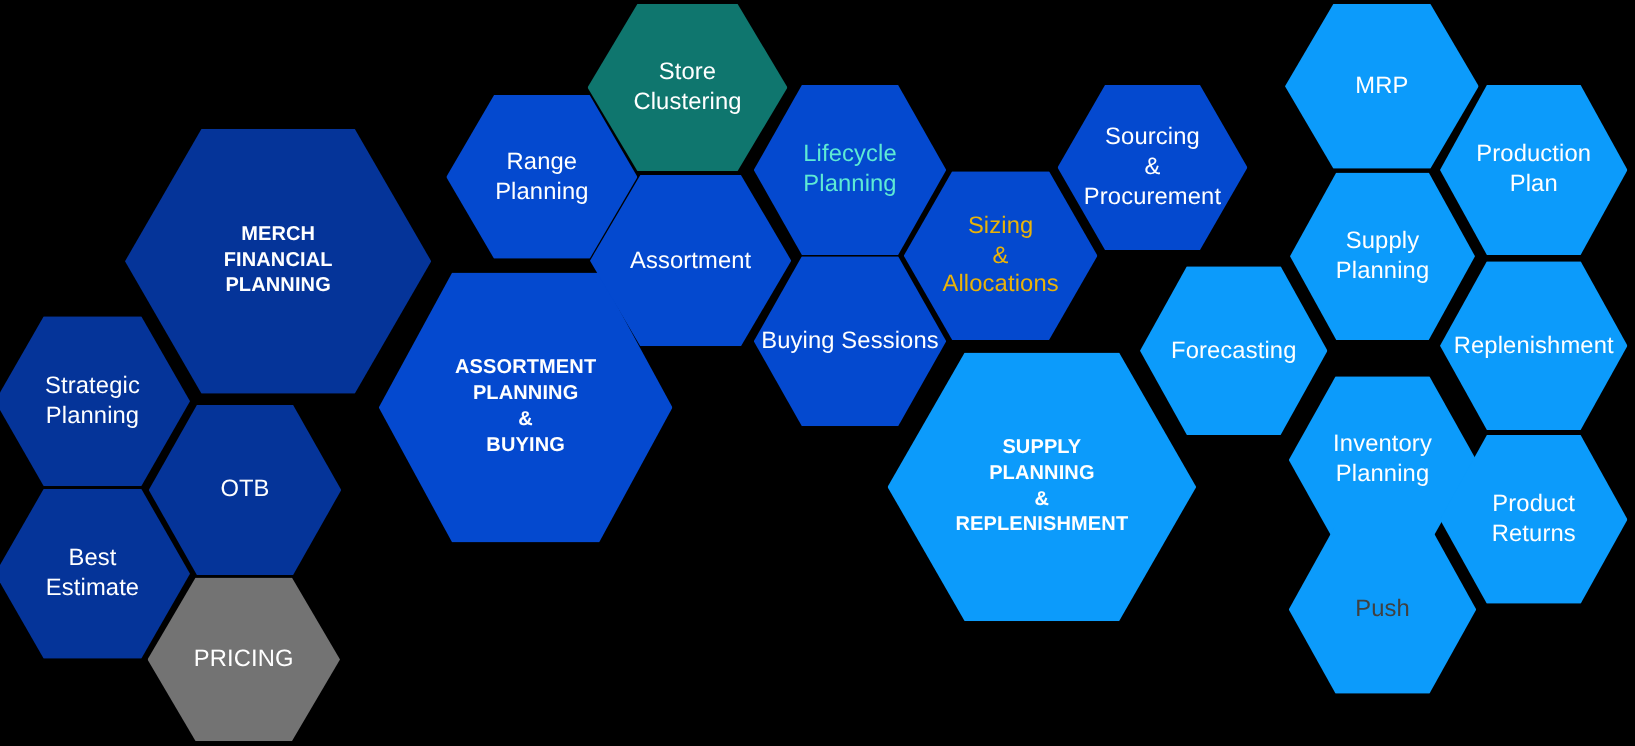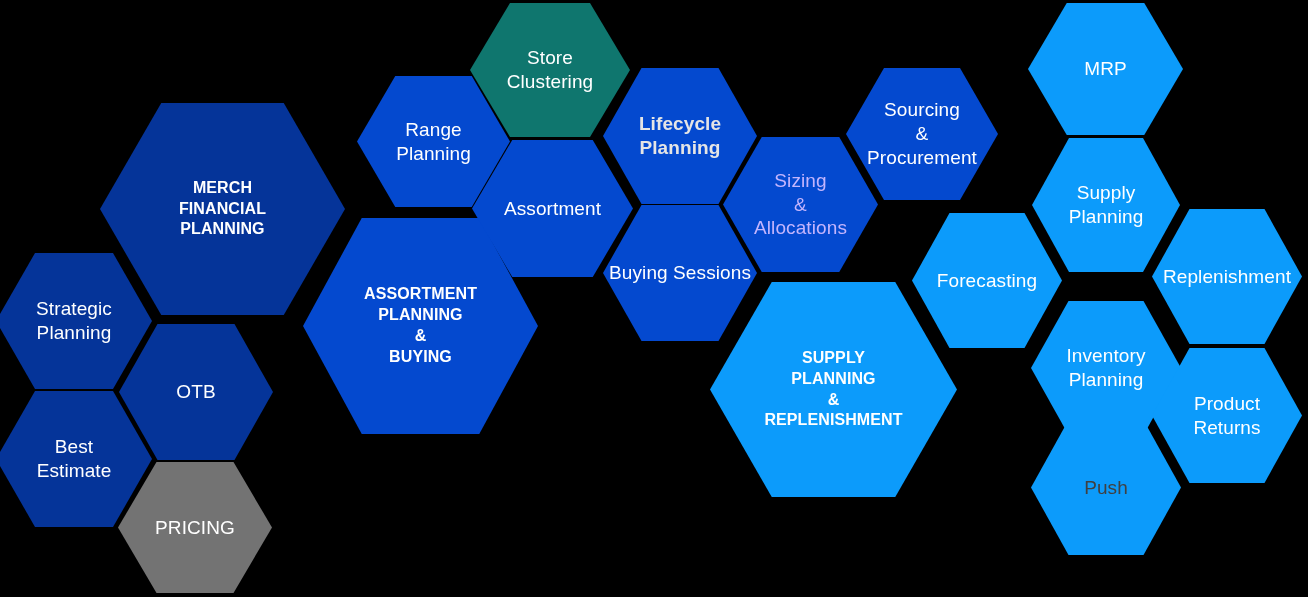--- a/index.html
+++ b/index.html
@@ -70,28 +70,28 @@
 Planning</span>
     </div>
     <div class="hex" style="left: 470px; top: 3px; width: 160px; height: 134px; background: #0f766e;">
       <span class="hex-label" style="color: rgb(255, 255, 255);">Store
 Clustering</span>
     </div>
     <div class="hex" style="left: 472px; top: 140px; width: 161px; height: 137px; background: rgb(4, 73, 207);">
       <span class="hex-label" style="color: rgb(255, 255, 255);">Assortment</span>
     </div>
     <div class="hex" style="left: 603px; top: 68px; width: 154px; height: 136px; background: rgb(4, 73, 207);">
-      <span class="hex-label" style="color: #e5e5e5; font-weight: bold;">Lifecycle
+      <span class="hex-label" style="color: #5eead4;">Lifecycle
 Planning</span>
     </div>
     <div class="hex" style="left: 603px; top: 205px; width: 154px; height: 136px; background: rgb(4, 73, 207);">
       <span class="hex-label" style="color: rgb(255, 255, 255);">Buying Sessions</span>
     </div>
     <div class="hex" style="left: 723px; top: 137px; width: 155px; height: 135px; background: rgb(4, 73, 207);">
-      <span class="hex-label" style="color: #c4b5fd;">Sizing
+      <span class="hex-label" style="color: #eab308;">Sizing
 &amp;
 Allocations</span>
     </div>
     <div class="hex" style="left: 846px; top: 68px; width: 152px; height: 132px; background: rgb(4, 73, 207);">
       <span class="hex-label" style="color: rgb(255, 255, 255);">Sourcing
 &amp;
 Procurement</span>
     </div>
     <div class="hex hub" style="left: 710px; top: 282px; width: 247px; height: 215px; background: rgb(12, 155, 251);">
       <span class="hex-label" style="color: rgb(255, 255, 255);">SUPPLY
@@ -102,20 +102,24 @@
     <div class="hex" style="left: 912px; top: 213px; width: 150px; height: 135px; background: rgb(12, 155, 251);">
       <span class="hex-label" style="color: rgb(255, 255, 255);">Forecasting</span>
     </div>
     <div class="hex" style="left: 1028px; top: 3px; width: 155px; height: 132px; background: rgb(12, 155, 251);">
       <span class="hex-label" style="color: rgb(255, 255, 255);">MRP</span>
     </div>
     <div class="hex" style="left: 1032px; top: 138px; width: 148px; height: 134px; background: rgb(12, 155, 251);">
       <span class="hex-label" style="color: rgb(255, 255, 255);">Supply
 Planning</span>
     </div>
+    <div class="hex" style="left: 1152px; top: 68px; width: 150px; height: 136px; background: rgb(12, 155, 251);">
+      <span class="hex-label" style="color: rgb(255, 255, 255);">Production
+Plan</span>
+    </div>
     <div class="hex" style="left: 1152px; top: 209px; width: 150px; height: 135px; background: rgb(12, 155, 251);">
       <span class="hex-label" style="color: rgb(255, 255, 255);">Replenishment</span>
     </div>
     <div class="hex" style="left: 1031px; top: 285px; width: 150px; height: 134px; background: rgb(12, 155, 251); margin-top: 16px;">
       <span class="hex-label" style="color: rgb(255, 255, 255);">Inventory
 Planning</span>
     </div>
     <div class="hex" style="left: 1152px; top: 348px; width: 150px; height: 135px; background: rgb(12, 155, 251);">
       <span class="hex-label" style="color: rgb(255, 255, 255);">Product
 Returns</span>

